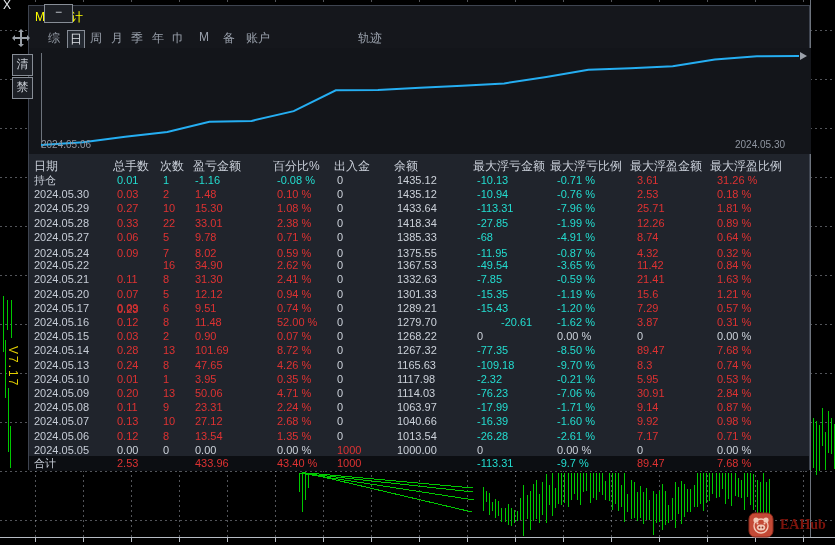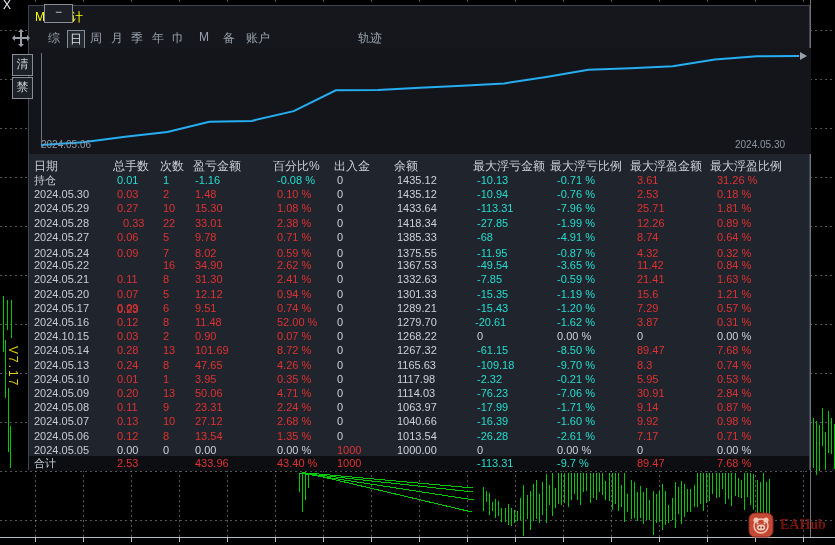--- a/index.html
+++ b/index.html
@@ -315,21 +315,21 @@
         <span class="cell c-r" style="left: 248px;">1.08 %</span>
         <span class="cell c-w" style="left: 308px;">0</span>
         <span class="cell c-w" style="left: 368px;">1433.64</span>
         <span class="cell c-c" style="left: 448px;">-113.31</span>
         <span class="cell c-c" style="left: 528px;">-7.96 %</span>
         <span class="cell c-r" style="left: 608px;">25.71</span>
         <span class="cell c-r" style="left: 688px;">1.81 %</span>
       </div>
       <div class="trow" style="top: 42.6px;">
         <span class="cell c-d" style="left: 5px;">2024.05.28</span>
-        <span class="cell c-r" style="left: 94px;">0.33</span>
+        <span class="cell c-r" style="left: 88px;">0.33</span>
         <span class="cell c-r" style="left: 134px;">22</span>
         <span class="cell c-r" style="left: 166px;">33.01</span>
         <span class="cell c-r" style="left: 248px;">2.38 %</span>
         <span class="cell c-w" style="left: 308px;">0</span>
         <span class="cell c-w" style="left: 368px;">1418.34</span>
         <span class="cell c-c" style="left: 448px;">-27.85</span>
         <span class="cell c-c" style="left: 528px;">-1.99 %</span>
         <span class="cell c-r" style="left: 608px;">12.26</span>
         <span class="cell c-r" style="left: 688px;">0.89 %</span>
       </div>
@@ -412,47 +412,47 @@
         <span class="cell c-r" style="left: 688px;">0.57 %</span>
       </div>
       <div class="trow" style="top: 142px;">
         <span class="cell c-d" style="left: 5px;">2024.05.16</span>
         <span class="cell c-r" style="left: 88px;">0.12</span>
         <span class="cell c-r" style="left: 134px;">8</span>
         <span class="cell c-r" style="left: 166px;">11.48</span>
         <span class="cell c-r" style="left: 248px;">52.00 %</span>
         <span class="cell c-w" style="left: 308px;">0</span>
         <span class="cell c-w" style="left: 368px;">1279.70</span>
-        <span class="cell c-c" style="left: 446px; text-align: center;">-20.61</span>
+        <span class="cell c-c" style="left: 472px; text-align: center;">-20.61</span>
         <span class="cell c-c" style="left: 528px;">-1.62 %</span>
         <span class="cell c-r" style="left: 608px;">3.87</span>
         <span class="cell c-r" style="left: 688px;">0.31 %</span>
       </div>
       <div class="trow" style="top: 156.2px;">
-        <span class="cell c-d" style="left: 5px;">2024.10.15</span>
+        <span class="cell c-d" style="left: 5px;">2024.05.15</span>
         <span class="cell c-r" style="left: 88px;">0.03</span>
         <span class="cell c-r" style="left: 134px;">2</span>
         <span class="cell c-r" style="left: 166px;">0.90</span>
         <span class="cell c-r" style="left: 248px;">0.07 %</span>
         <span class="cell c-w" style="left: 308px;">0</span>
         <span class="cell c-w" style="left: 368px;">1268.22</span>
         <span class="cell c-w" style="left: 448px;">0</span>
         <span class="cell c-w" style="left: 528px;">0.00 %</span>
         <span class="cell c-w" style="left: 608px;">0</span>
         <span class="cell c-w" style="left: 688px;">0.00 %</span>
       </div>
       <div class="trow" style="top: 170.4px;">
         <span class="cell c-d" style="left: 5px;">2024.05.14</span>
         <span class="cell c-r" style="left: 88px;">0.28</span>
         <span class="cell c-r" style="left: 134px;">13</span>
         <span class="cell c-r" style="left: 166px;">101.69</span>
         <span class="cell c-r" style="left: 248px;">8.72 %</span>
         <span class="cell c-w" style="left: 308px;">0</span>
         <span class="cell c-w" style="left: 368px;">1267.32</span>
-        <span class="cell c-c" style="left: 448px;">-61.15</span>
+        <span class="cell c-c" style="left: 448px;">-77.35</span>
         <span class="cell c-c" style="left: 528px;">-8.50 %</span>
         <span class="cell c-r" style="left: 608px;">89.47</span>
         <span class="cell c-r" style="left: 688px;">7.68 %</span>
       </div>
       <div class="trow" style="top: 184.6px;">
         <span class="cell c-d" style="left: 5px;">2024.05.13</span>
         <span class="cell c-r" style="left: 88px;">0.24</span>
         <span class="cell c-r" style="left: 134px;">8</span>
         <span class="cell c-r" style="left: 166px;">47.65</span>
         <span class="cell c-r" style="left: 248px;">4.26 %</span>

